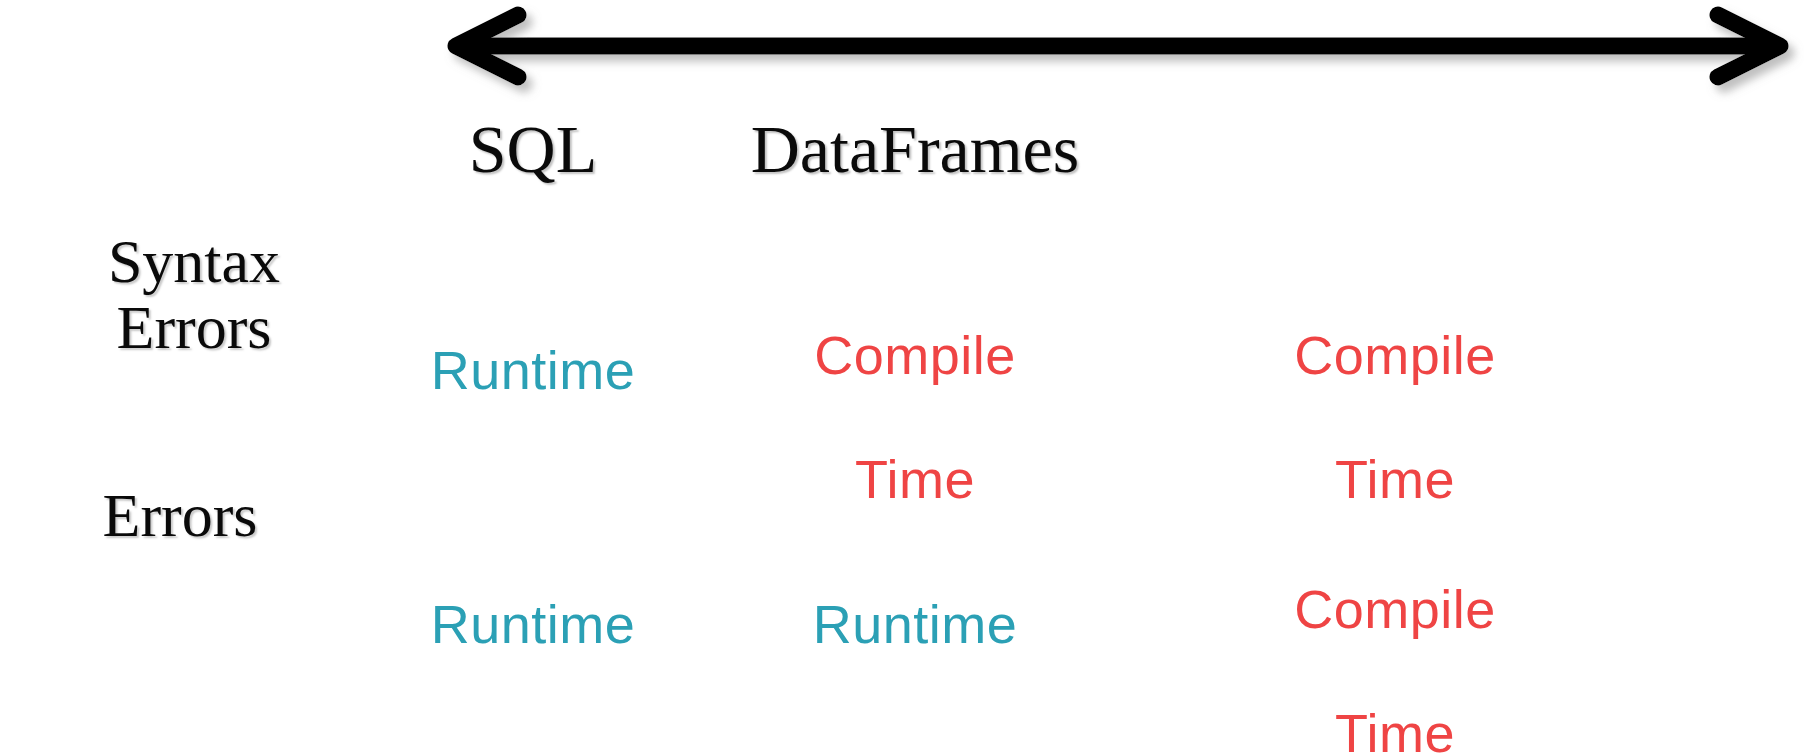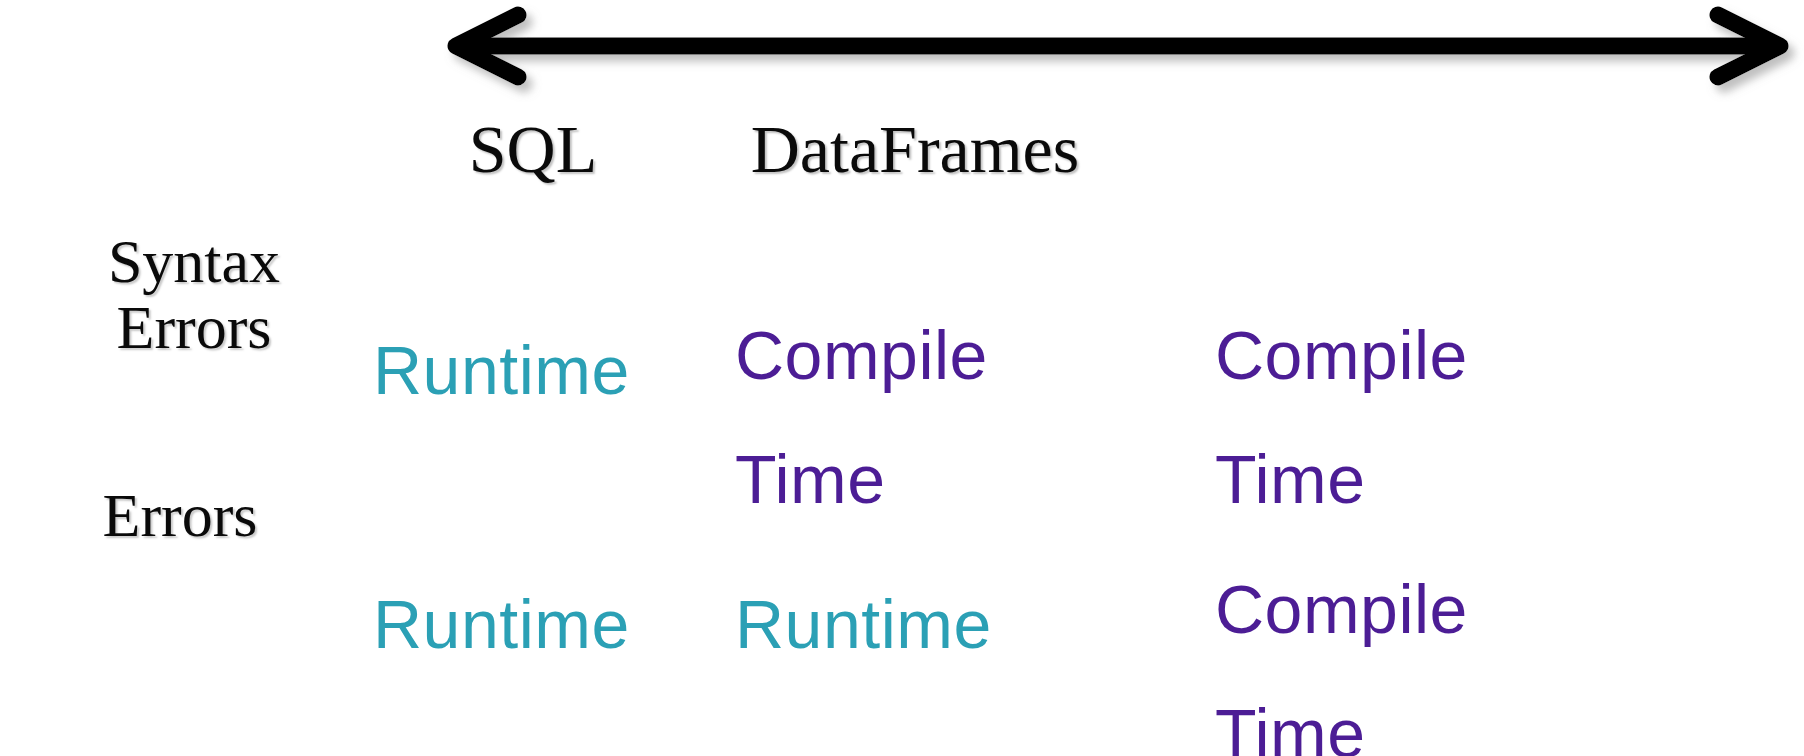--- a/index.html
+++ b/index.html
@@ -67,42 +67,43 @@
     color: #0a0a0a;
     text-shadow: 2px 2px 2px rgba(120,120,120,0.40);
   }
   .row-label.r0 { top: 228px; padding-left: 14px; }
   .row-label.r1 { top: 482px; }
   .row-label .ln { display: block; }
 
   
   .cell {
     position: absolute;
+    text-align: center;
     font-family: "Liberation Sans", sans-serif;
     font-weight: 300;
-    font-size: 68px;
+    font-size: 54px;
     line-height: 62px;
     letter-spacing: 0.5px;
     white-space: pre-line;
   }
   .cell .ln { display: block; }
 
   .cell.col0 { left: 373px; width: 320px; }
   .cell.col1 { left: 735px; width: 360px; }
   .cell.col2 { left: 1215px; width: 360px; }
 
   .cell.row0 { top: 262px; }
   .cell.row1 { top: 516px; }
 
   
   .cell.single.row0 { top: 277px; }
   .cell.single.row1 { top: 531px; }
 
   .c-runtime { color: #2ba0b5; }
-  .c-compile { color: #4c1d95; }
+  .c-compile { color: #ef4444; }
 </style>
 </head>
 <body>
 
 <div id="stage">
 
   <div class="arrow-wrap">
     <svg class="arrow-svg" viewBox="0 0 1372 78" preserveAspectRatio="none">
       <defs>
         <filter id="arrowShadow" x="-10%" y="-40%" width="125%" height="200%">

